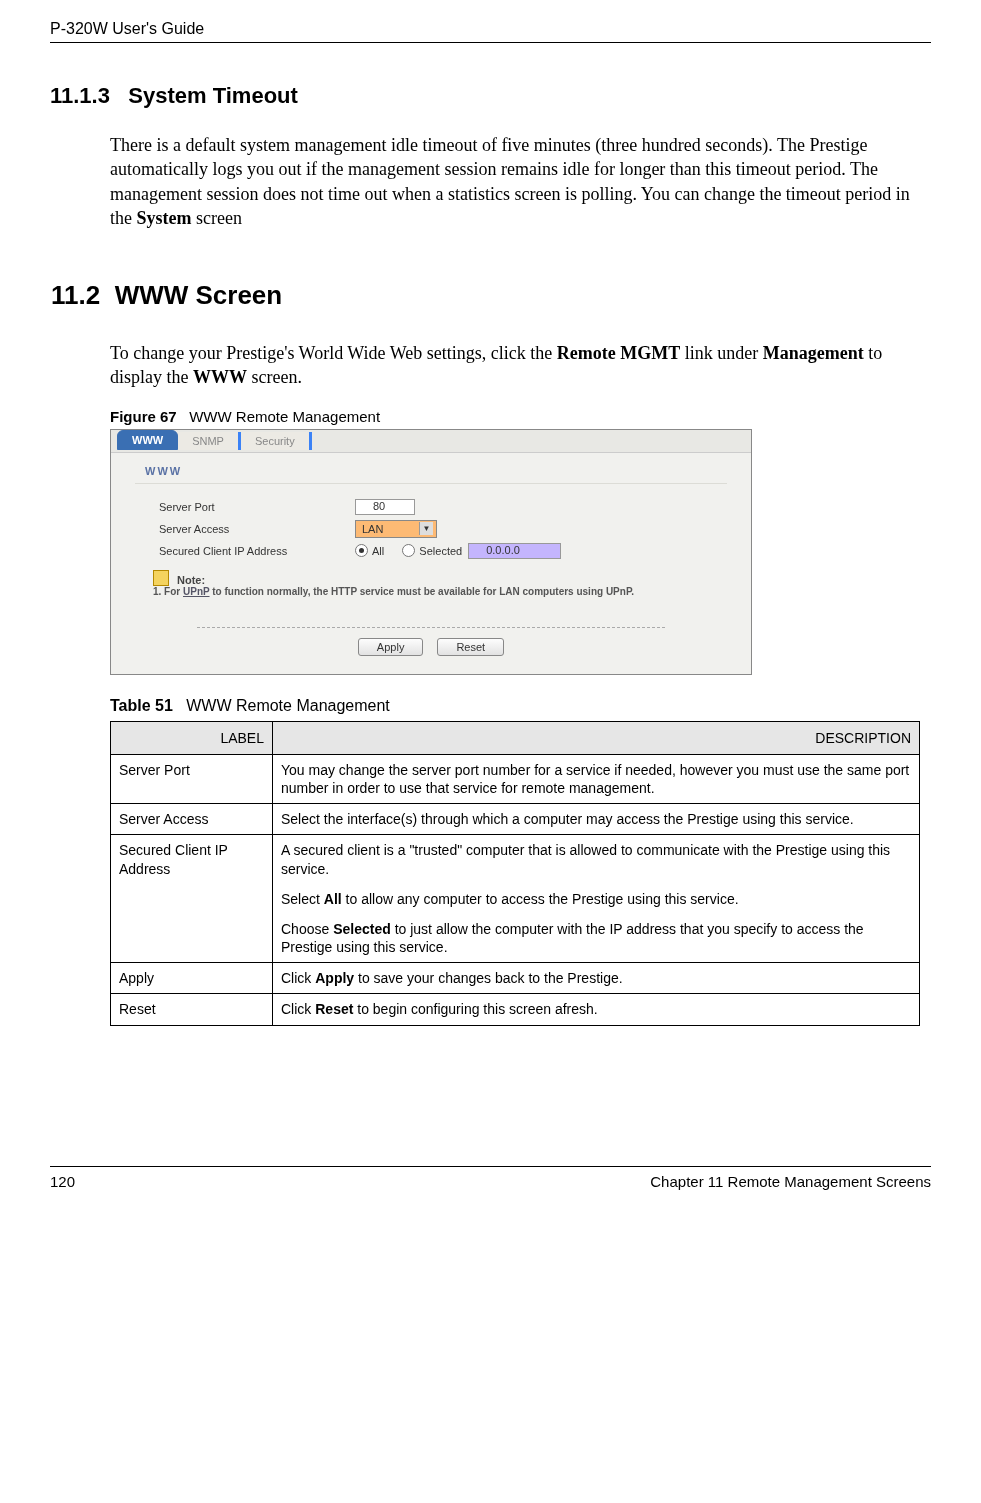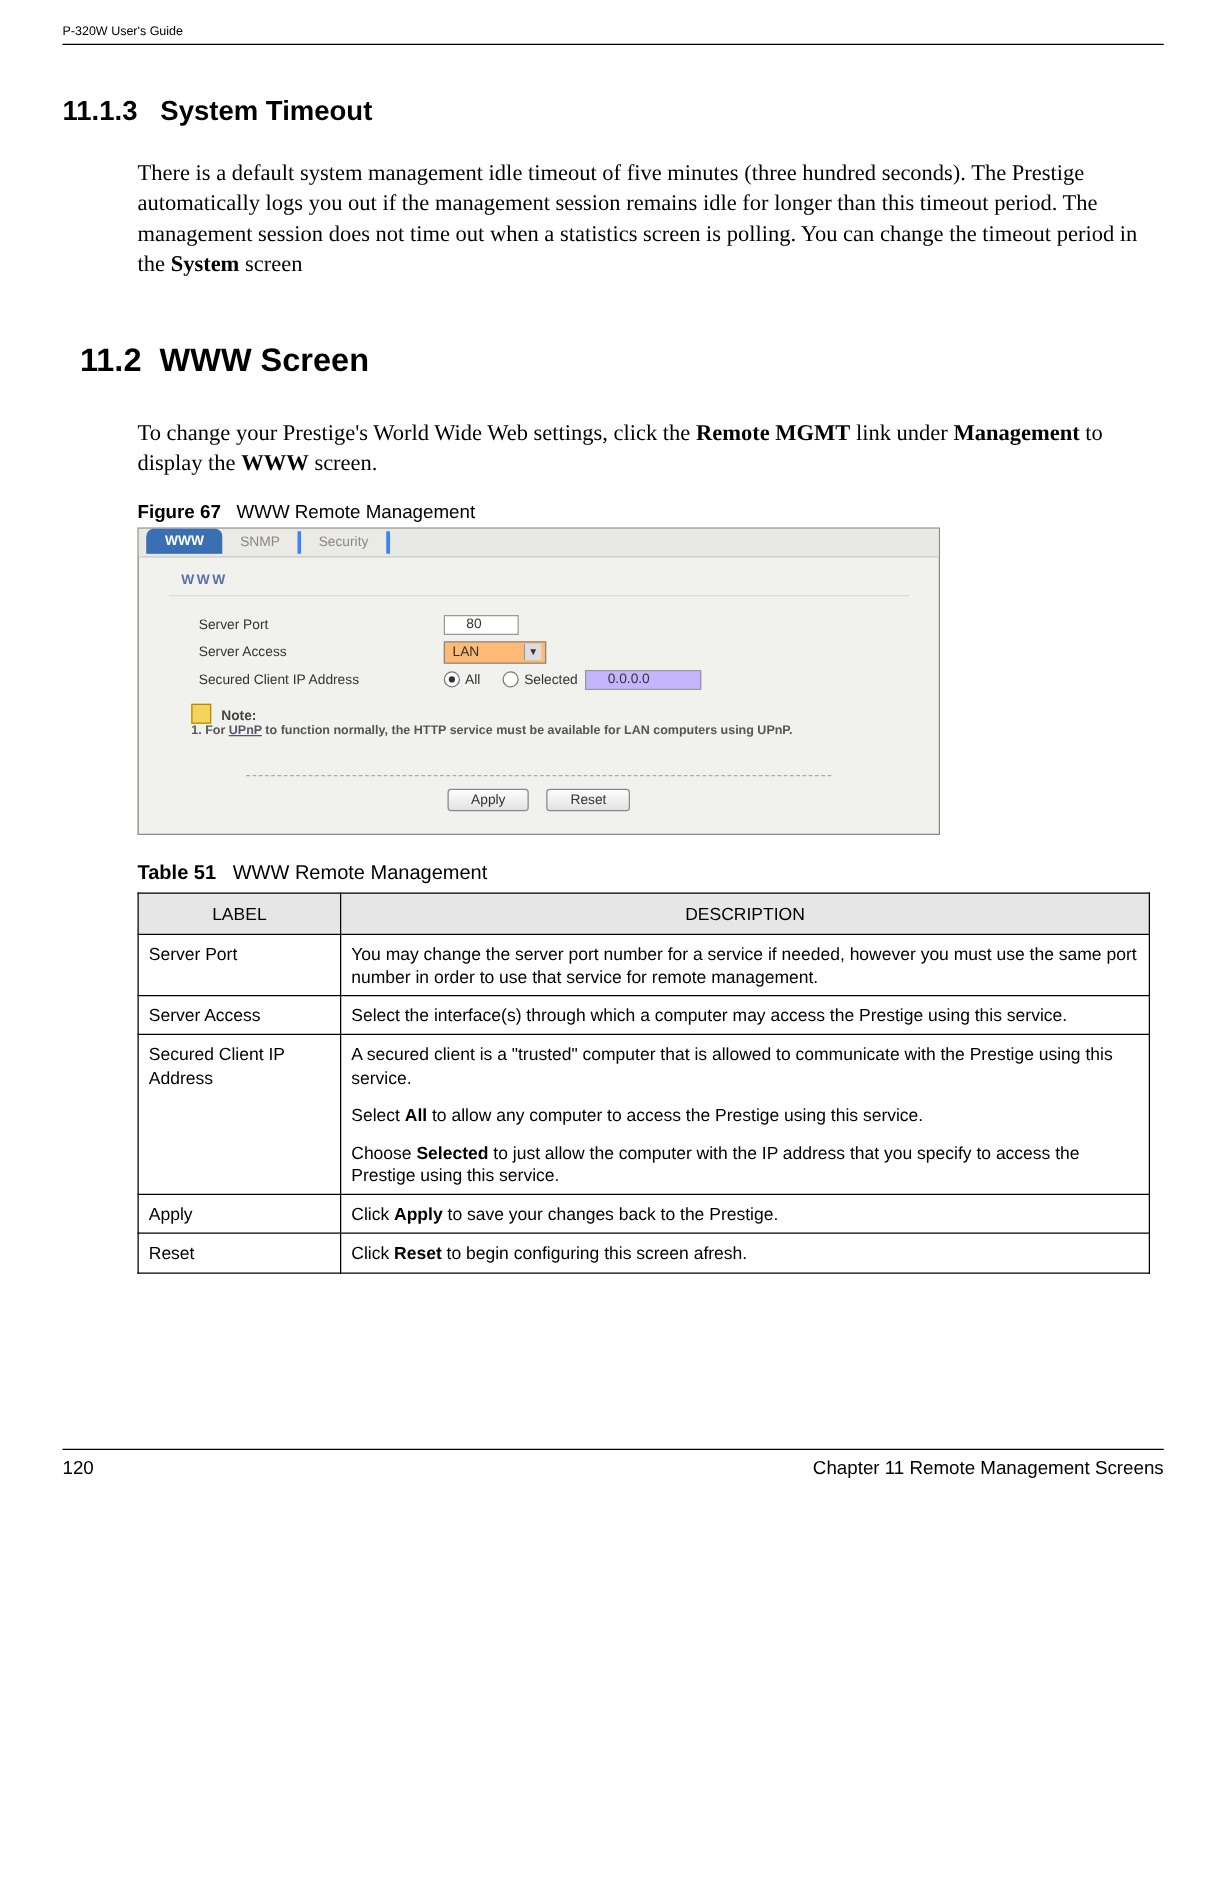--- a/index.html
+++ b/index.html
@@ -12,33 +12,33 @@
   }
   .page {
     padding: 20px 50px 20px 50px;
     box-sizing: border-box;
   }
   .header-line {
     border-bottom: 1.5px solid #000;
     padding-bottom: 4px;
     margin-bottom: 24px;
     font-family: Arial, Helvetica, sans-serif;
-    font-size: 10px;
+    font-size: 16px;
   }
   .h3 {
     font-family: Arial, Helvetica, sans-serif;
     font-weight: bold;
     font-size: 22px;
     margin: 40px 0 24px 0;
   }
   .h2 {
     font-family: Arial, Helvetica, sans-serif;
     font-weight: bold;
     font-size: 26px;
-    margin: 50px 0 30px 14px;
+    margin: 50px 0 30px 1px;
   }
   .body-block {
     margin-left: 60px;
     font-size: 18px;
     line-height: 1.35;
   }
   .fig-caption {
     font-family: Arial, Helvetica, sans-serif;
     font-size: 15px;
     margin: 18px 0 4px 60px;
@@ -186,21 +186,21 @@
   
   .data-table {
     margin-left: 60px;
     border-collapse: collapse;
     width: 810px;
     font-family: Arial, Helvetica, sans-serif;
     font-size: 14px;
   }
   .data-table th {
     background: #e6e6e6;
-    text-align: center;
+    text-align: right;
     padding: 8px 8px;
     border: 1px solid #000;
     font-weight: normal;
     color: #000;
   }
   .data-table td {
     border: 1px solid #000;
     padding: 6px 8px;
     vertical-align: top;
     line-height: 1.3;

